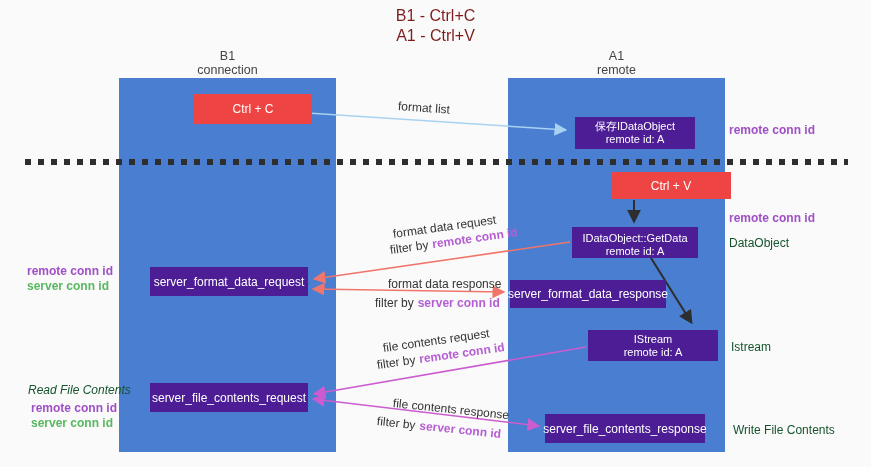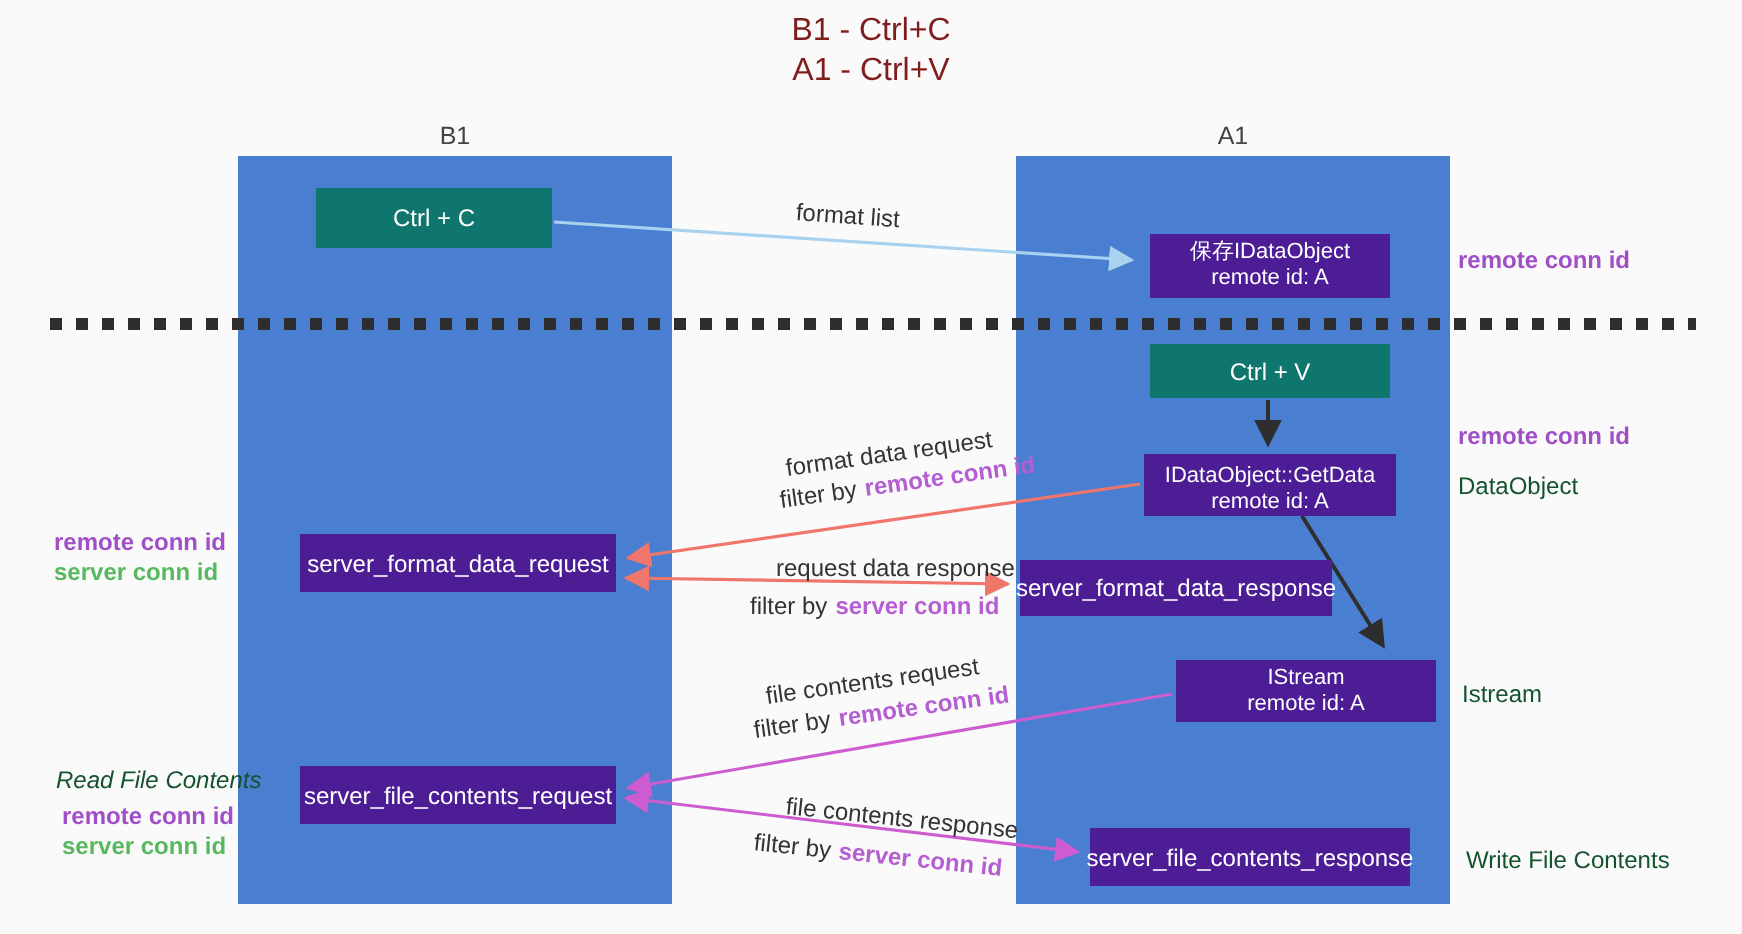--- a/index.html
+++ b/index.html
@@ -6,26 +6,26 @@
   #canvas{
     position:relative; width:871px; height:467px; overflow:hidden;
     background:#fafafa; font-family:"Liberation Sans", sans-serif;
   }
   .title{position:absolute; top:6px; left:0; width:871px; text-align:center;
          font-size:16px; color:#7f1d1d; line-height:20px;}
   .lane{position:absolute; top:78px; width:217px; height:374px; background:#4a7ed1;}
   #lane-left{left:119px;} #lane-right{left:508px;}
   .lane-header{position:absolute; top:49px; width:217px; text-align:center;
                font-size:12.5px; color:#444; line-height:14px;}
-  .lane-header span{display:block;margin-top:12px;}
+  .lane-header span{display:block;}
   .box{position:absolute; color:#fff; display:flex; flex-direction:column;
        align-items:center; justify-content:center; text-align:center;
        font-size:12px; line-height:14px; white-space:nowrap;}
   .box.small{font-size:11px; line-height:13px;}
-  .green{background:#0f766e;}
+  .green{background:#ef4444;margin-left:36px;}
   .orange{background:#4c1d95;}
   .alabel{position:absolute; font-size:12px; color:#333; white-space:nowrap;
           transform-origin:left center;}
   .alabel .hl{color:#b55ed2; font-weight:bold; margin-left:4px;}
   .plabel{position:absolute; font-size:12px; font-weight:bold; color:#a04fc6; white-space:nowrap;}
   .blabel{position:absolute; font-size:12px; color:#14532d; white-space:nowrap;text-align:right;}
   .conn-group{position:absolute; font-size:12px; font-weight:bold; line-height:15px; white-space:nowrap;}
   .conn-group .remote{color:#a04fc6; display:block;}
   .conn-group .server{color:#58b85f; display:block;}
   svg.overlay{position:absolute; left:0; top:0; pointer-events:none;}
@@ -116,21 +116,21 @@
     <span>server_file_contents_response</span>
   </div>
 
   <div class="alabel" style="left:398px; top:99px; transform:rotate(4deg);">format list</div>
 
   <div class="alabel" style="left:393px; top:227px; transform:rotate(-8deg);">format data request</div>
   <div class="alabel" style="left:390px; top:243px; transform:rotate(-8deg);">
     <span>filter by</span><span class="hl">remote conn id</span>
   </div>
 
-  <div class="alabel" style="left:388px; top:277px;">request data response</div>
+  <div class="alabel" style="left:388px; top:277px;">format data response</div>
   <div class="alabel" style="left:375px; top:296px;">
     <span>filter by</span><span class="hl">server conn id</span>
   </div>
 
   <div class="alabel" style="left:383px; top:341px; transform:rotate(-8deg);">file contents request</div>
   <div class="alabel" style="left:377px; top:358px; transform:rotate(-8deg);">
     <span>filter by</span><span class="hl">remote conn id</span>
   </div>
 
   <div class="alabel" style="left:393px; top:396px; transform:rotate(6deg);">file contents response</div>

